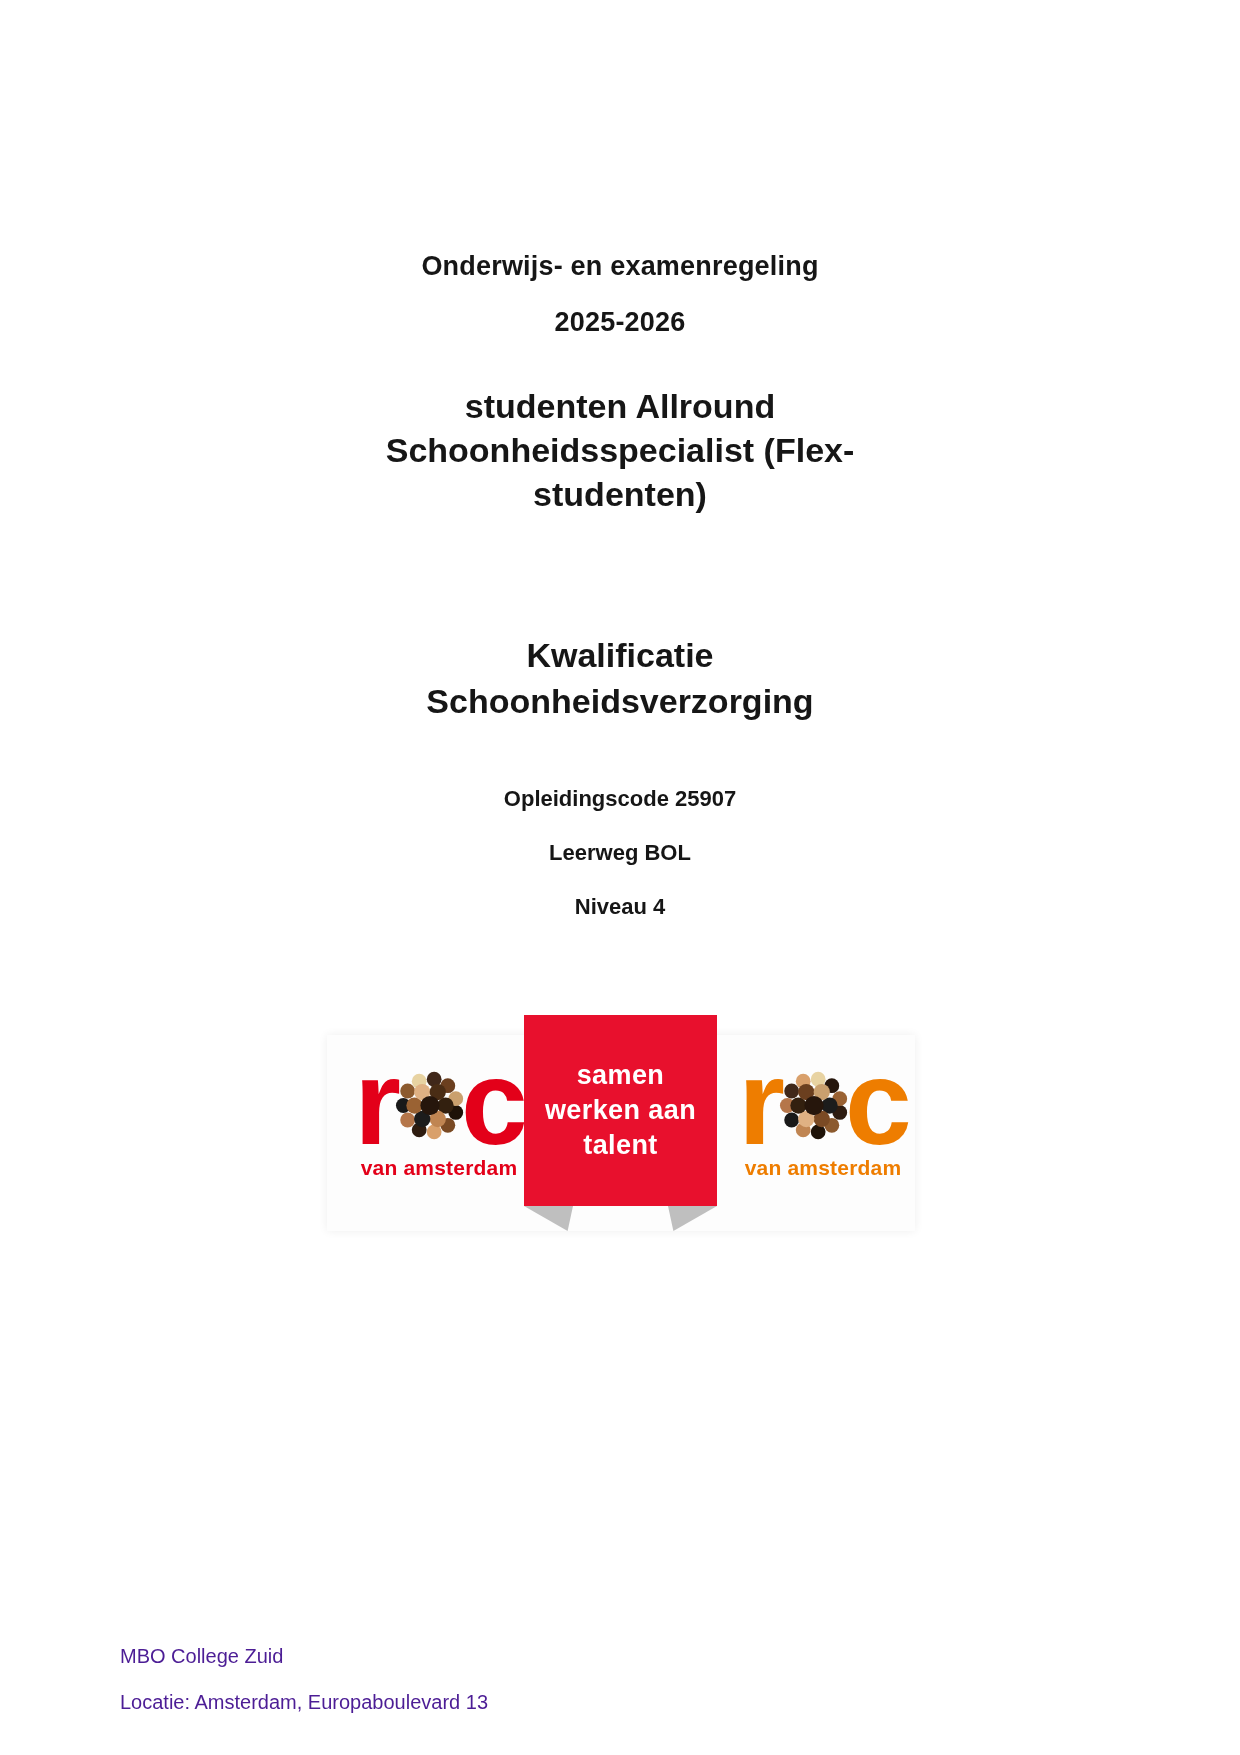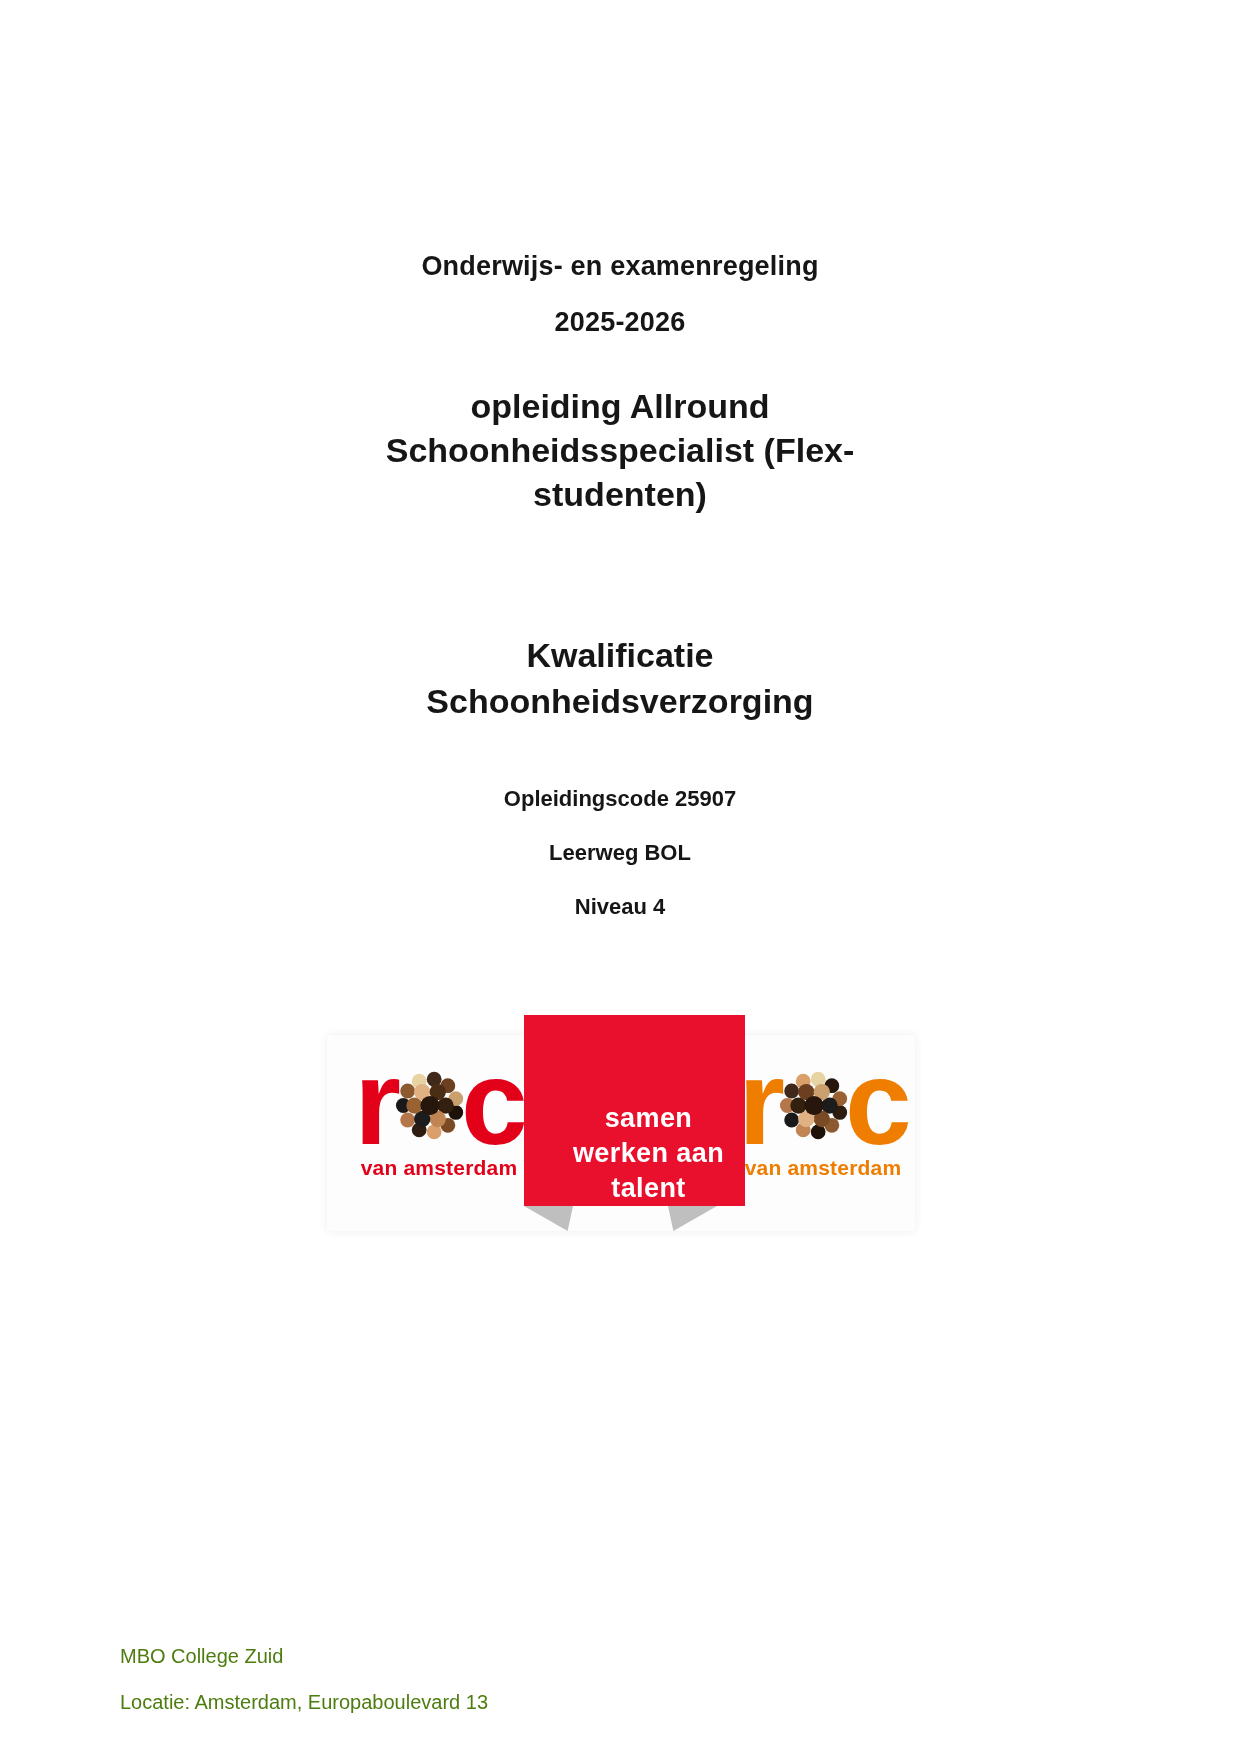--- a/index.html
+++ b/index.html
@@ -35,23 +35,22 @@
   .logo-card {
     position: absolute; left: 327px; top: 1035px;
     width: 588px; height: 196px;
     background: #fdfdfd;
     box-shadow: 0 0 9px rgba(0,0,0,0.07);
   }
   .banner-box {
     position: absolute; left: 524px; top: 1015px;
     width: 193px; height: 191px;
     background: #e8102d;
-    display: flex; align-items: flex-end; justify-content: center;
+    display: flex; align-items: center; justify-content: center;
     text-align: center;
-    padding-left: 28px;
   }
   .banner-text {
     color: #ffffff;
     font-size: 27px; font-weight: bold; line-height: 35px;
     letter-spacing: 0.4px;
   }
   .fold { position: absolute; top: 1206px; width: 49px; height: 25px; background: #bfbfbf; }
   .fold-left  { left: 524px; clip-path: polygon(0 0, 100% 0, 89% 100%); }
   .fold-right { left: 668px; clip-path: polygon(0 0, 100% 0, 11% 100%); }
 
@@ -71,34 +70,34 @@
     letter-spacing: -4px;
   }
   .roc-logo.left  .roc-letter, .roc-logo.left  .roc-caption  { color: #e30019; }
   .roc-logo.right .roc-letter, .roc-logo.right .roc-caption  { color: #ee7d00; }
   .people-collage { width: 74px; height: 74px; margin: 10px -6px 0 -4px; flex: 0 0 auto; }
   .roc-caption {
     font-size: 21px; font-weight: bold; margin-top: 2px;
     letter-spacing: 0.2px; white-space: nowrap;
   }
 
-  .doc-footer-line { position: absolute; left: 120px; font-size: 20px; font-weight: normal; color: #4d7c0f; }
+  .doc-footer-line { position: absolute; left: 120px; font-size: 20px; font-weight: normal; color: #4c1d95; }
   .footer-line1 { top: 1645px; }
   .footer-line2 { top: 1691px; }
 </style>
 </head>
 <body>
 
 <div class="centered-text doc-title">
   <div>Onderwijs- en examenregeling</div>
   <div>2025-2026</div>
 </div>
 
 <div class="centered-text doc-subtitle">
-  <div>opleiding Allround</div>
+  <div>studenten Allround</div>
   <div>Schoonheidsspecialist (Flex-</div>
   <div>studenten)</div>
 </div>
 
 <div class="centered-text doc-qualification">
   <div>Kwalificatie</div>
   <div>Schoonheidsverzorging</div>
 </div>
 
 <div class="centered-text doc-details">

